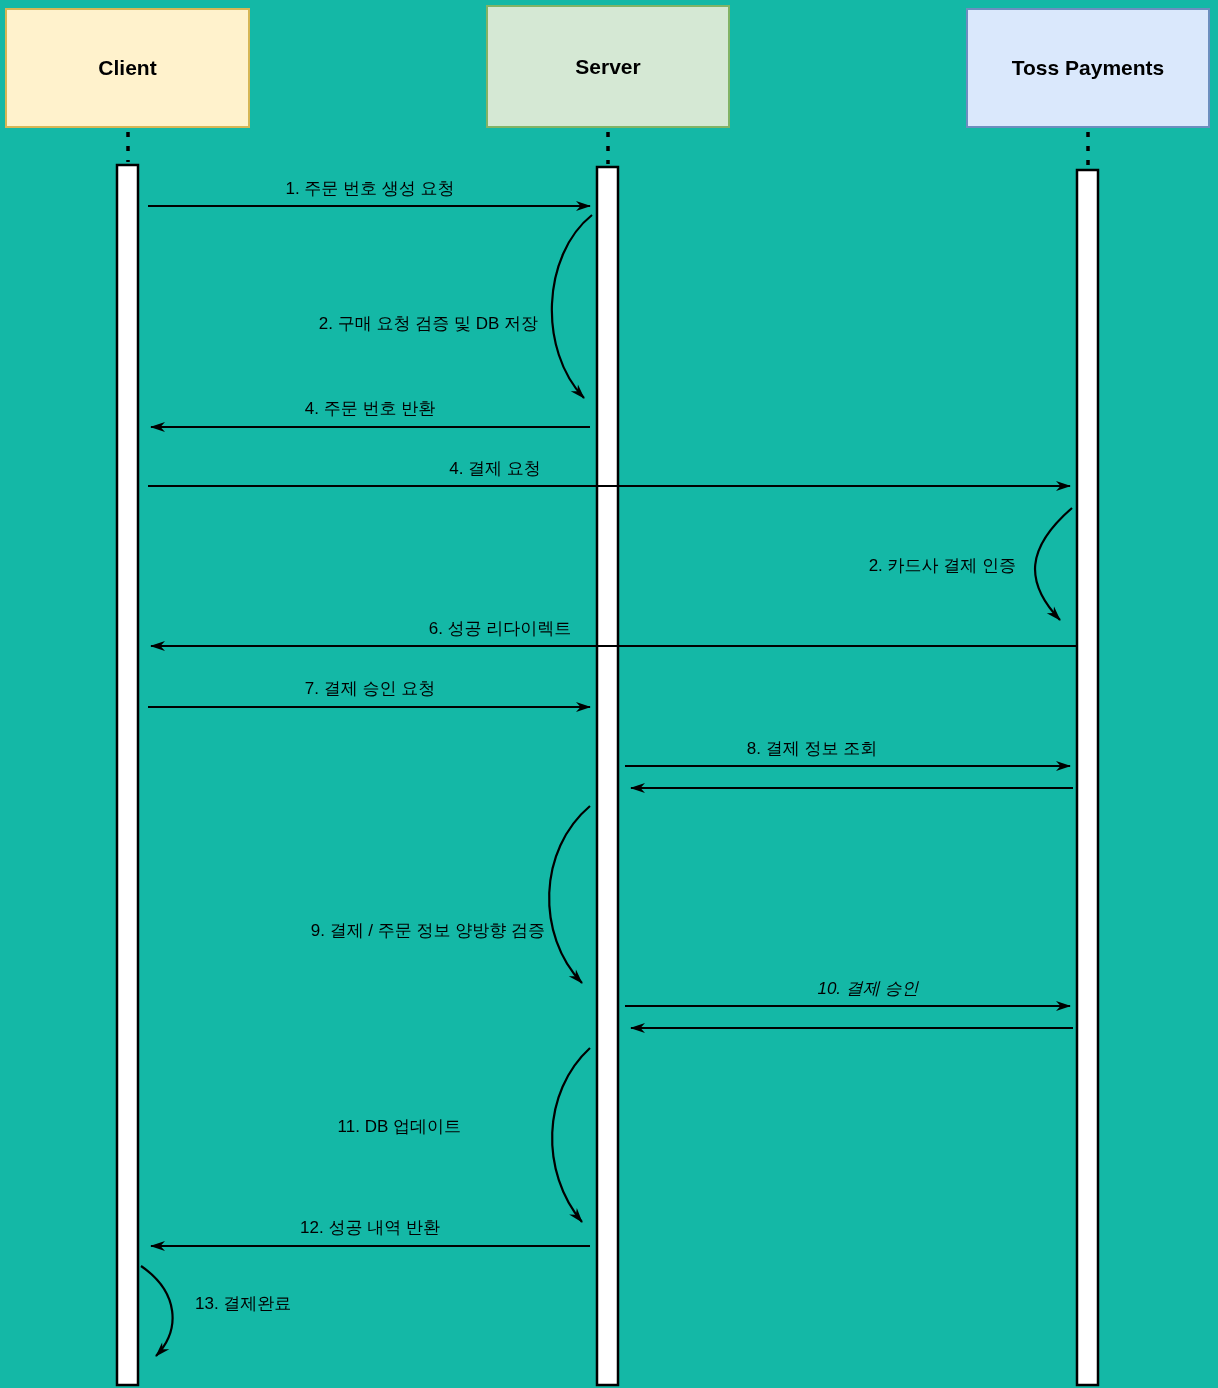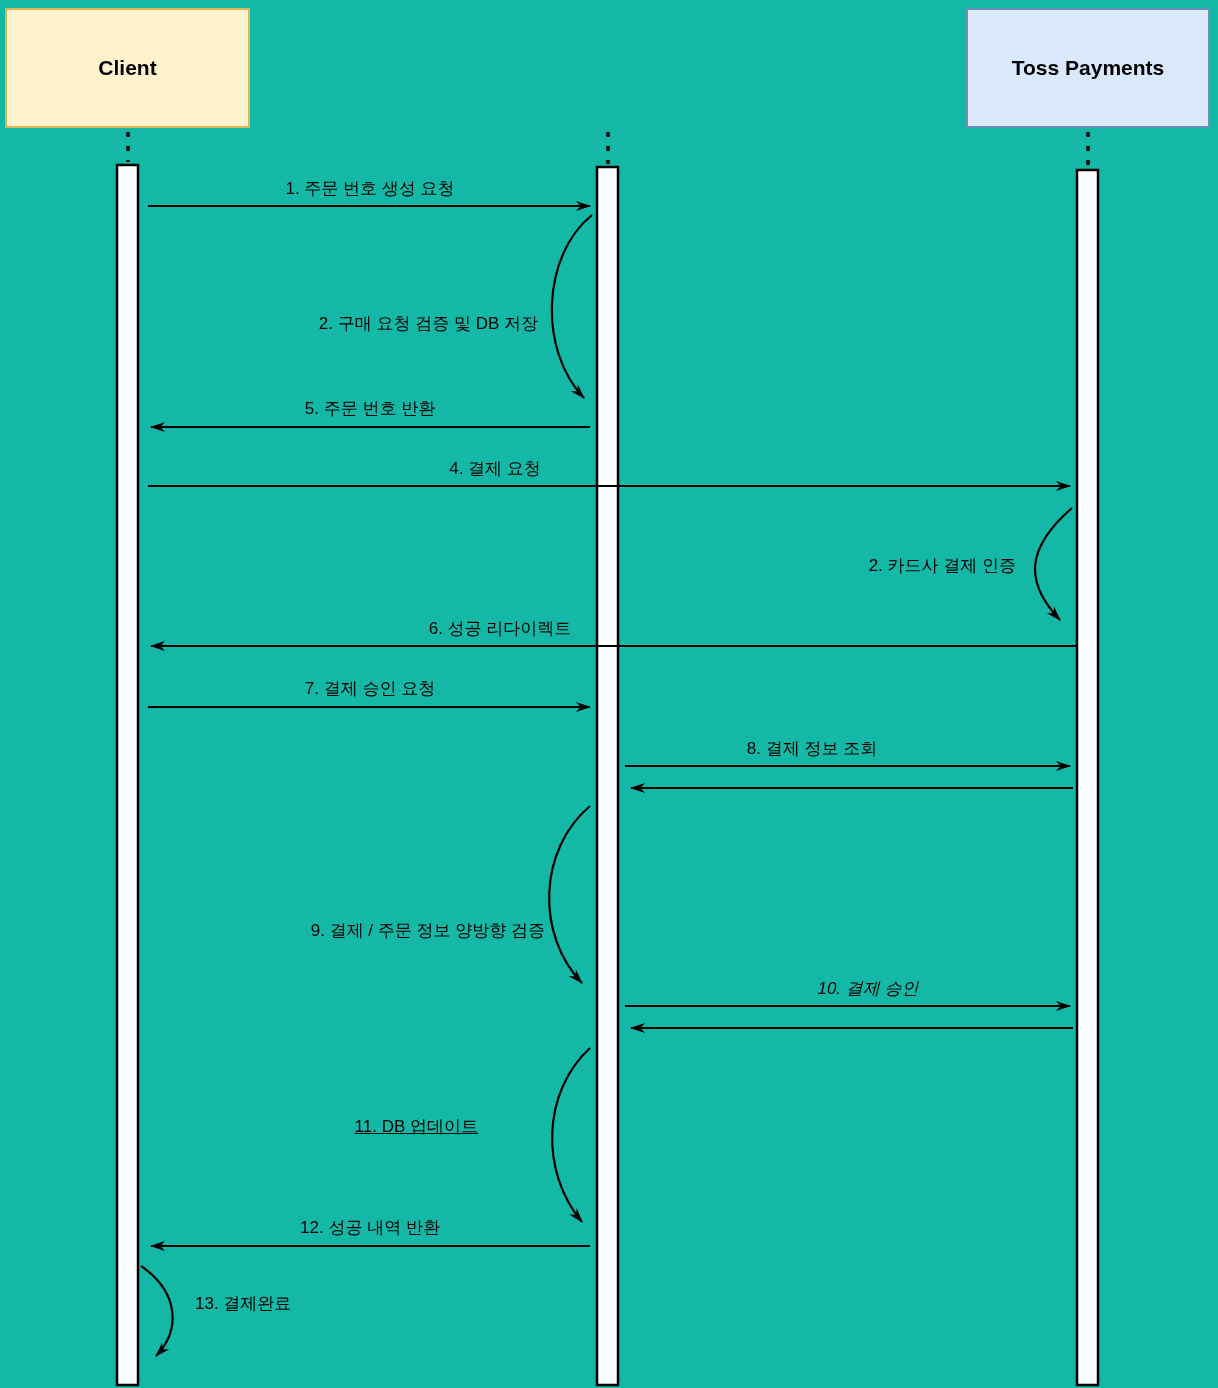--- a/index.html
+++ b/index.html
@@ -77,31 +77,34 @@
     <path d="M 590 1048 C 542 1092, 540 1172, 582 1222" fill="none" stroke="#000" stroke-width="2.2" marker-end="url(#arrow)"></path>
 
     <line x1="590" y1="1246" x2="151" y2="1246" stroke="#000" stroke-width="2.2" marker-end="url(#arrow)"></line>
 
     <path d="M 141 1266 C 179 1292, 181 1330, 156 1356" fill="none" stroke="#000" stroke-width="2.2" marker-end="url(#arrow)"></path>
   </svg>
 
   <div class="actor client">
     <span>Client</span>
   </div>
+  <div class="actor server">
+    <span>Server</span>
+  </div>
   <div class="actor toss">
     <span>Toss Payments</span>
   </div>
 
   <div class="msg c" style="left:250px;top:178px;width:240px;">1. 주문 번호 생성 요청</div>
   <div class="msg r" style="left:260px;top:313px;width:278px;">2. 구매 요청 검증 및 DB 저장</div>
-  <div class="msg c" style="left:250px;top:398px;width:240px;">5. 주문 번호 반환</div>
+  <div class="msg c" style="left:250px;top:398px;width:240px;">4. 주문 번호 반환</div>
   <div class="msg c" style="left:375px;top:458px;width:240px;">4. 결제 요청</div>
   <div class="msg r" style="left:790px;top:555px;width:226px;">2. 카드사 결제 인증</div>
   <div class="msg c" style="left:380px;top:618px;width:240px;">6. 성공 리다이렉트</div>
   <div class="msg c" style="left:250px;top:678px;width:240px;">7. 결제 승인 요청</div>
   <div class="msg c" style="left:692px;top:738px;width:240px;">8. 결제 정보 조회</div>
   <div class="msg r" style="left:255px;top:920px;width:290px;">9. 결제 / 주문 정보 양방향 검증</div>
   <div class="msg c" style="left:748px;top:978px;width:240px;font-style:italic;">10. 결제 승인</div>
-  <div class="msg r" style="left:218px;top:1116px;width:260px;text-decoration:underline;">11. DB 업데이트</div>
+  <div class="msg r" style="left:201px;top:1116px;width:260px;">11. DB 업데이트</div>
   <div class="msg c" style="left:250px;top:1217px;width:240px;">12. 성공 내역 반환</div>
   <div class="msg l" style="left:195px;top:1293px;width:200px;">13. 결제완료</div>
 
 </div>
 
 </body></html>

